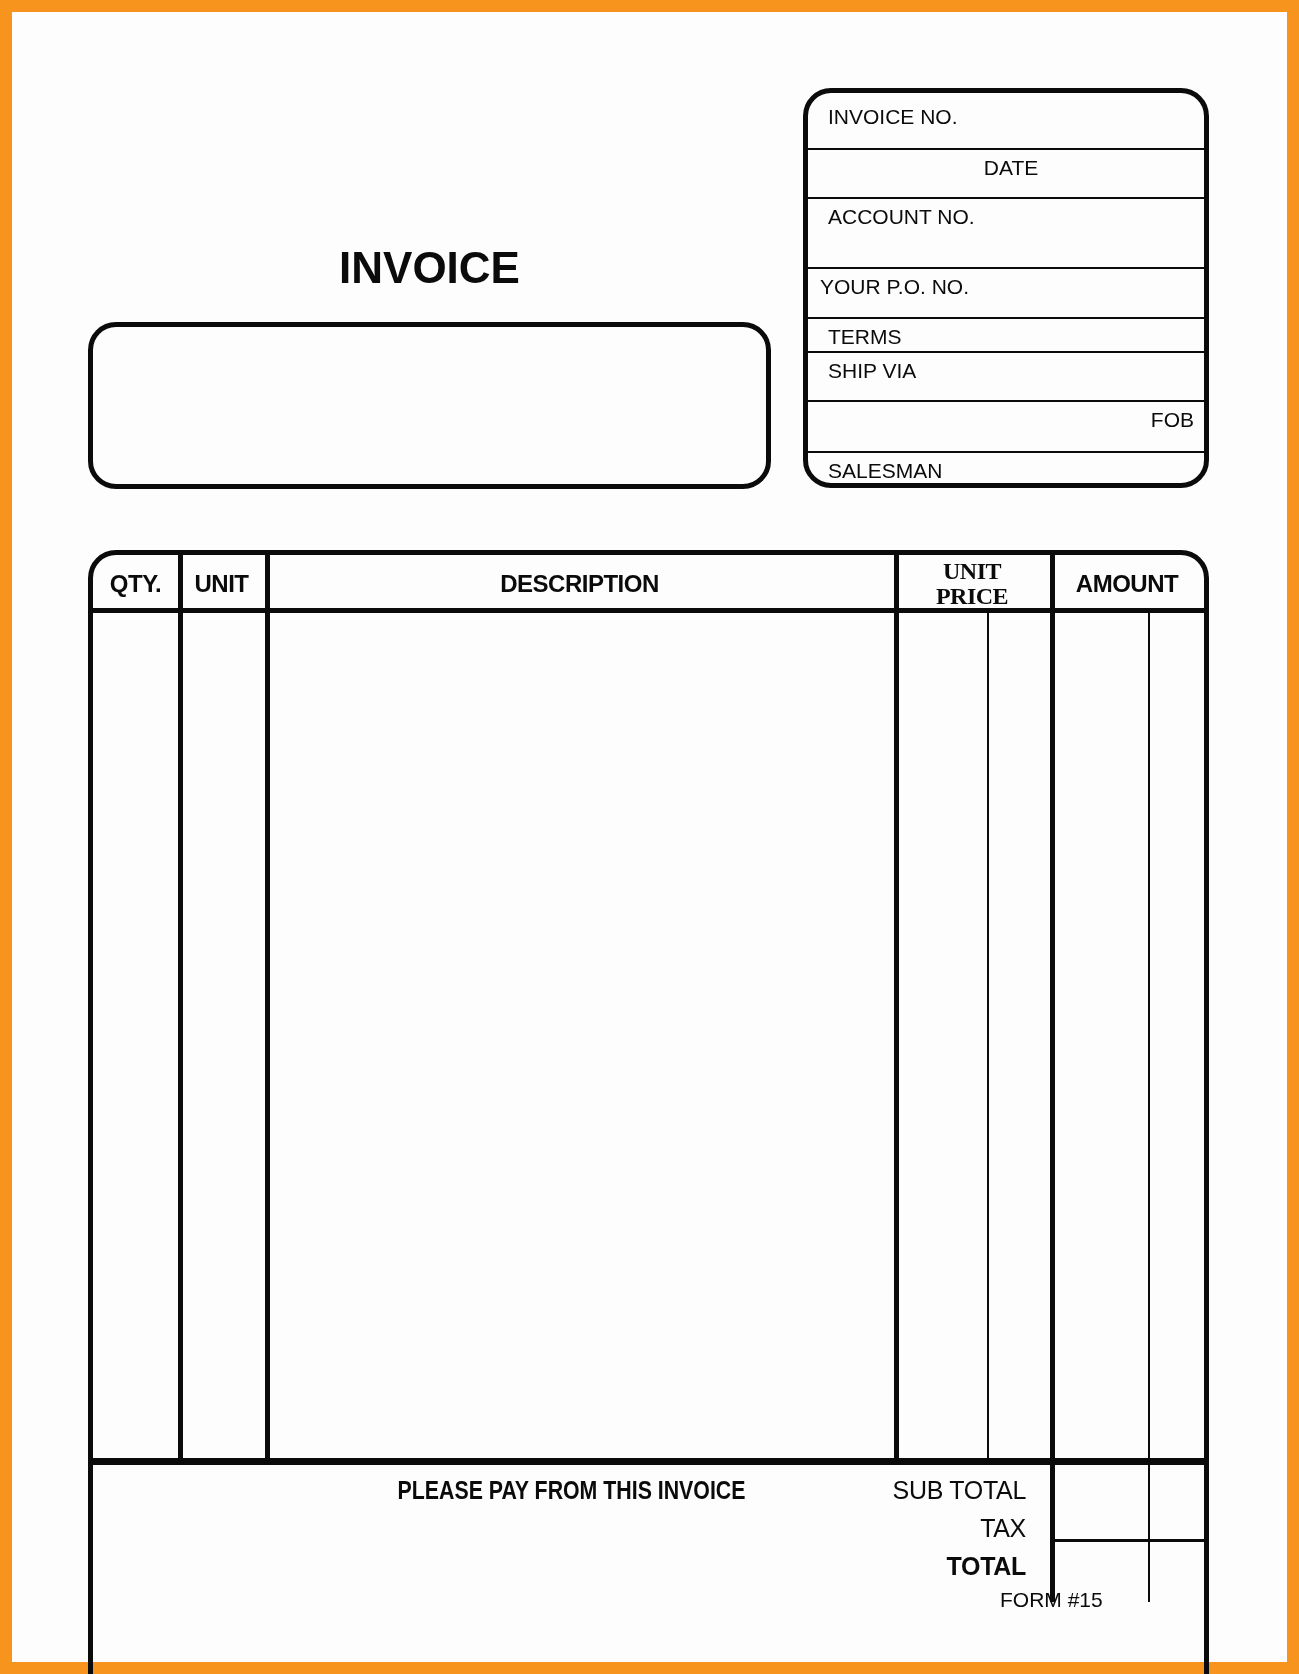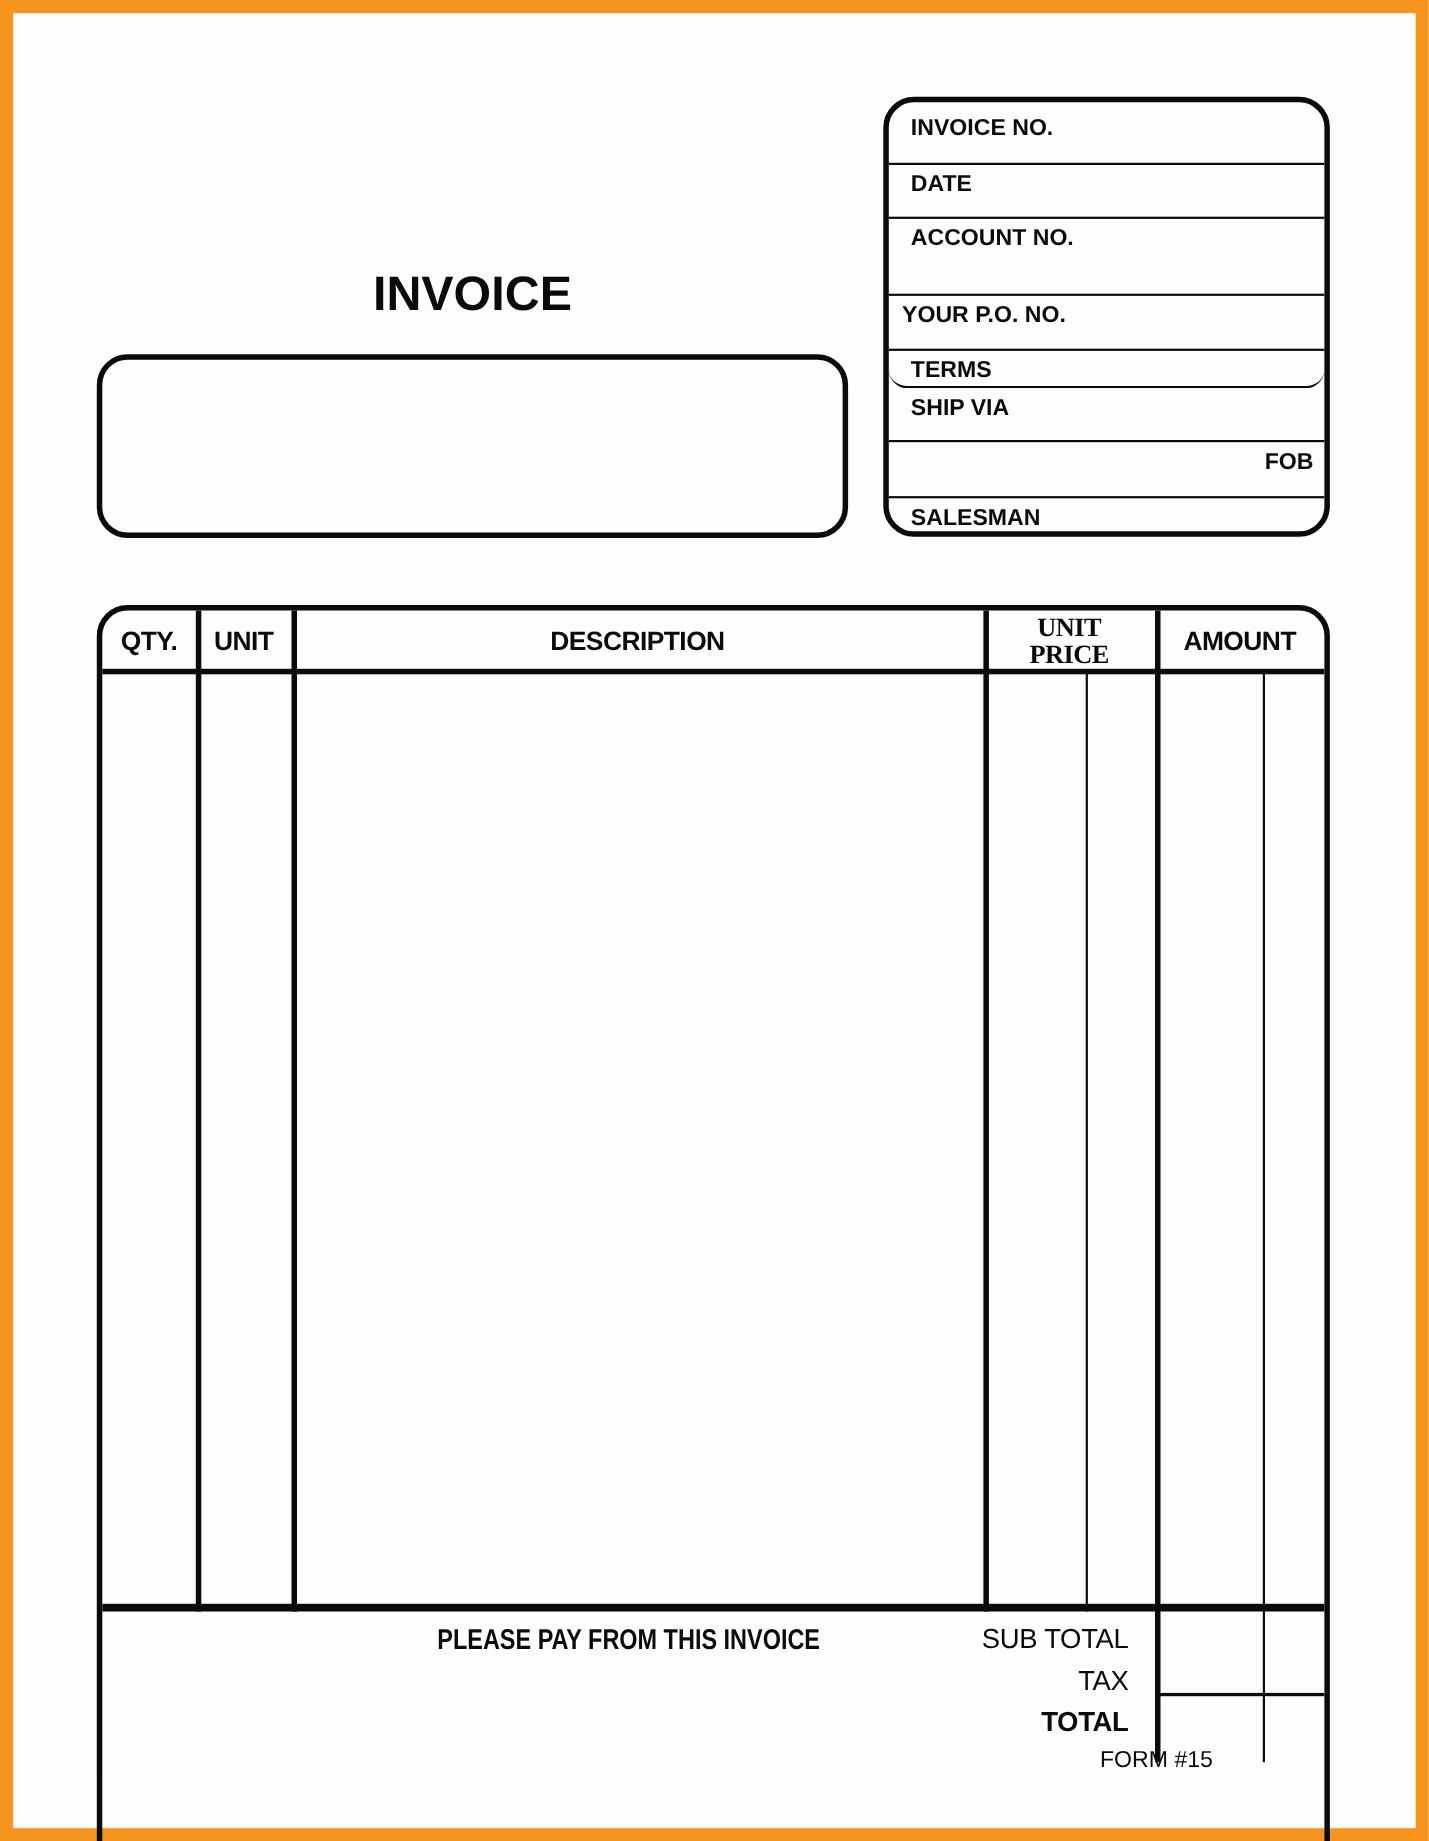--- a/index.html
+++ b/index.html
@@ -37,33 +37,33 @@
     box-sizing:border-box;
     background:transparent;
   }
   
   .info-panel{
     position:absolute;left:803px;top:88px;
     width:406px;height:400px;
     border:5px solid var(--line-black);
     border-radius:28px;
     box-sizing:border-box;
-    display:flex;flex-direction:column;font-weight:bold;
+    display:flex;flex-direction:column;
   }
   .info-row{
     box-sizing:border-box;
     border-bottom:2px solid var(--line-black);
     padding:6px 10px 0 20px;
     font-size:21px;line-height:24px;
   }
   .info-row.first{height:57px;padding-top:12px;}
-  .info-row.r2{height:50px;}
+  .info-row.r2{height:50px;text-align:center;}
   .info-row.r3{height:70px;}
   .info-row.r4{height:50px;padding-left:12px;}
-  .info-row.r5{height:34px;border-radius:23px;}
+  .info-row.r5{height:34px;}
   .info-row.r6{height:50px;}
   .info-row.r7{height:51px;text-align:right;}
   .info-row.last{flex:1;border-bottom:none;}
   
   .items-table{
     position:absolute;left:88px;top:550px;
     width:1121px;height:1264px;
     border:5px solid var(--line-black);
     border-radius:28px;
     box-sizing:border-box;

